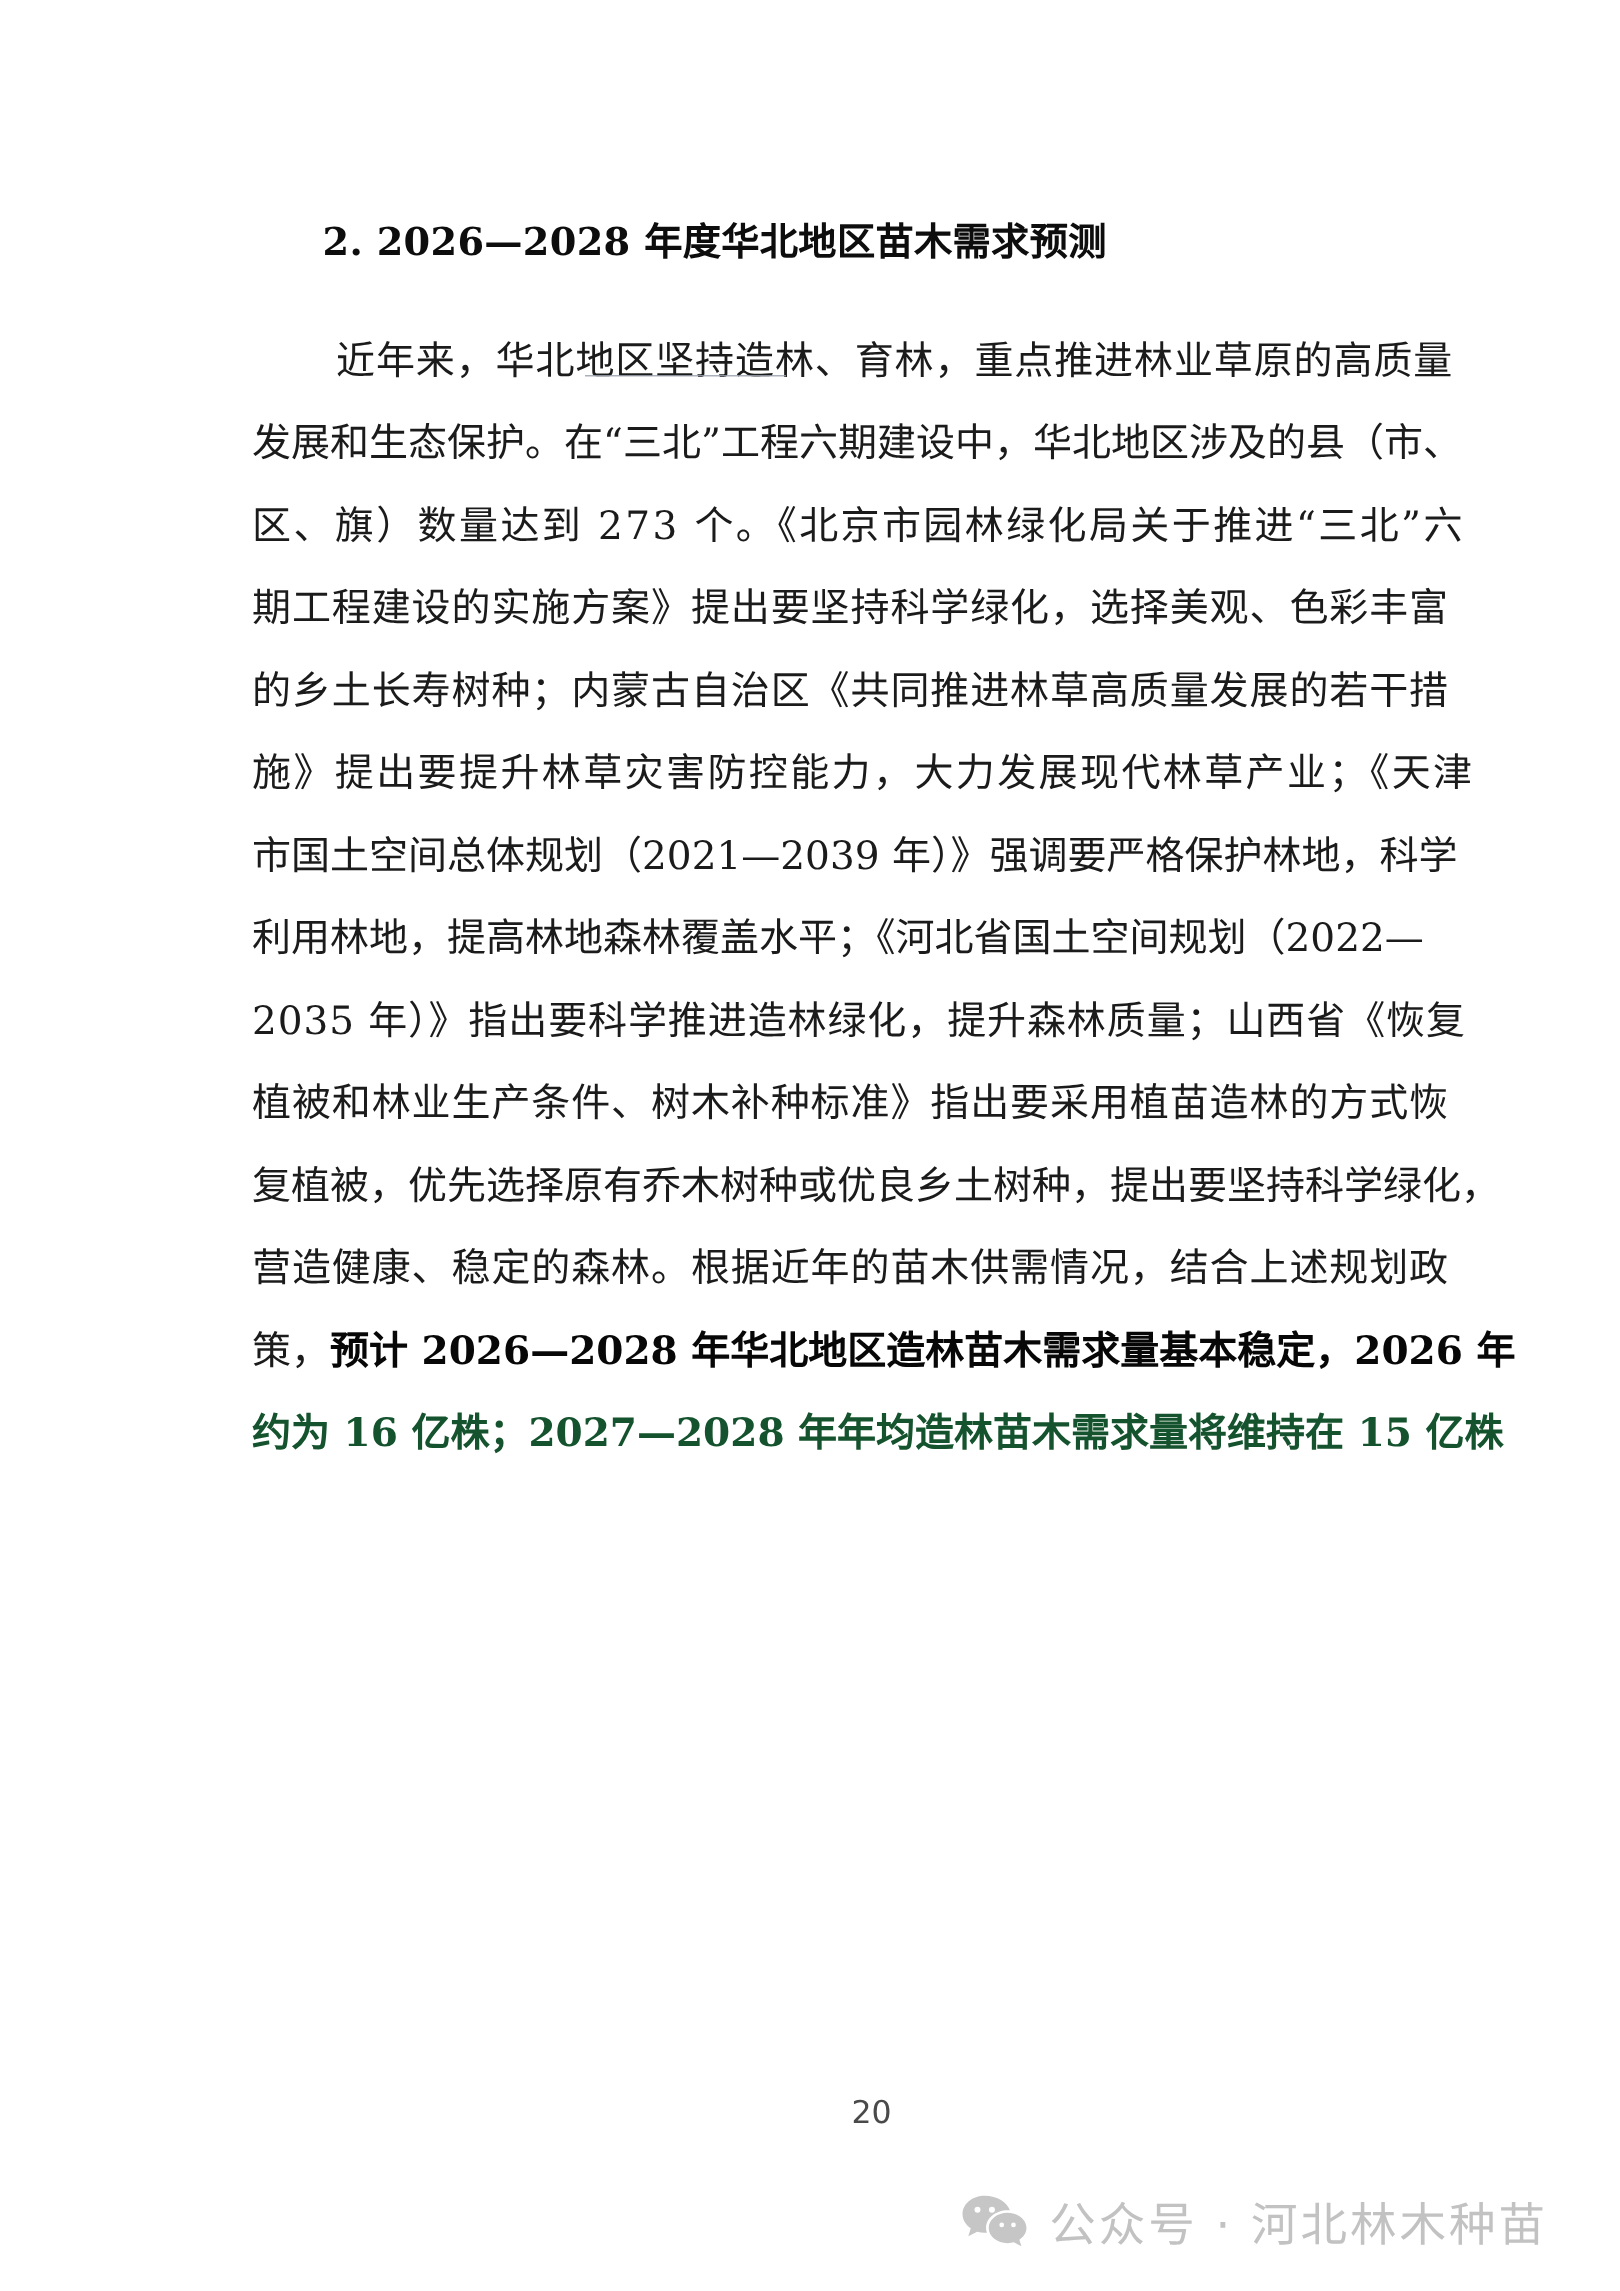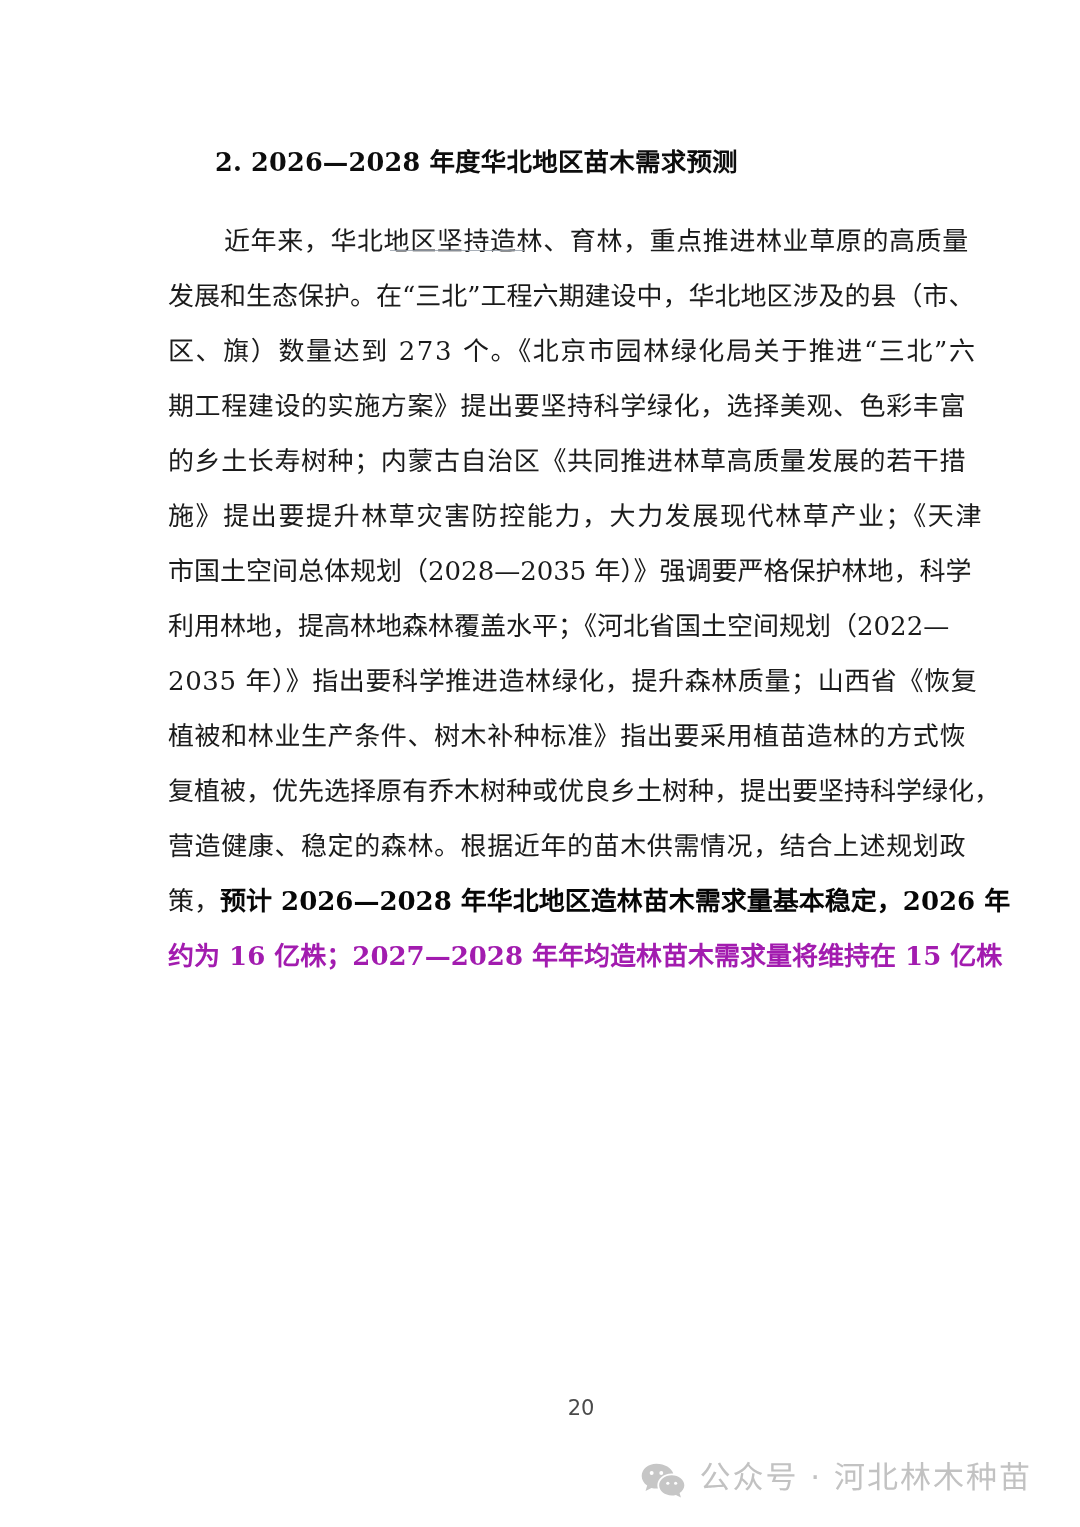--- a/index.html
+++ b/index.html
@@ -72,21 +72,21 @@
   .t-2  { letter-spacing: 1.6px; }
 
   .bold {
     font-weight: bold;
     color: #070707;
     margin-top: 32px;
   }
 
   .line.is-bold {
     font-weight: bold;
-    color: #a21caf;
+    color: #14532d;
   }
 
   
   .scan-underline {
     position: absolute;
     left: 222px;
     top: 250px;
     width: 134px;
     height: 1px;
     background: #9aa2ad;
@@ -105,21 +105,21 @@
     font-family: "DejaVu Sans", "Liberation Sans", sans-serif;
     padding-left: 41px;
   }
 
   
   .footer-watermark {
     position: absolute;
     right: 48px;
     top: 1462px;
     display: flex;
-    align-items: flex-start;
+    align-items: flex-end;
     gap: 14px;
     color: #c2c2c2;
     font-family: "DejaVu Sans", "Liberation Sans", sans-serif;
   }
 
   .wechat-icon {
     width: 44px;
     height: 38px;
     display: block;
     flex: 0 0 auto;
@@ -143,21 +143,21 @@
     <h2 class="section-heading">2. 2026—2028 年度华北地区苗木需求预测</h2>
 
     <div class="body-block">
 
       <div class="line indent t-1">近年来，华北地区坚持造林、育林，重点推进林业草原的高质量</div>
       <div class="line t-0">发展和生态保护。在“三北”工程六期建设中，华北地区涉及的县（市、</div>
       <div class="line t-2">区、旗）数量达到 273 个。《北京市园林绿化局关于推进“三北”六</div>
       <div class="line t-1">期工程建设的实施方案》提出要坚持科学绿化，选择美观、色彩丰富</div>
       <div class="line t-1">的乡土长寿树种；内蒙古自治区《共同推进林草高质量发展的若干措</div>
       <div class="line t-2">施》提出要提升林草灾害防控能力，大力发展现代林草产业；《天津</div>
-      <div class="line t-0">市国土空间总体规划（2028—2035 年）》强调要严格保护林地，科学</div>
+      <div class="line t-0">市国土空间总体规划（2021—2039 年）》强调要严格保护林地，科学</div>
       <div class="line t-0">利用林地，提高林地森林覆盖水平；《河北省国土空间规划（2022—</div>
       <div class="line t-1">2035 年）》指出要科学推进造林绿化，提升森林质量；山西省《恢复</div>
       <div class="line t-1">植被和林业生产条件、树木补种标准》指出要采用植苗造林的方式恢</div>
       <div class="line t-0">复植被，优先选择原有乔木树种或优良乡土树种，提出要坚持科学绿化，</div>
       <div class="line t-1">营造健康、稳定的森林。根据近年的苗木供需情况，结合上述规划政</div>
 
       <div class="line t-0"><span>策，</span><span class="bold">预计 2026—2028 年华北地区造林苗木需求量基本稳定，2026 年</span></div>
       <div class="line is-bold t-0">约为 16 亿株；2027—2028 年年均造林苗木需求量将维持在 15 亿株</div>
 
     </div>

